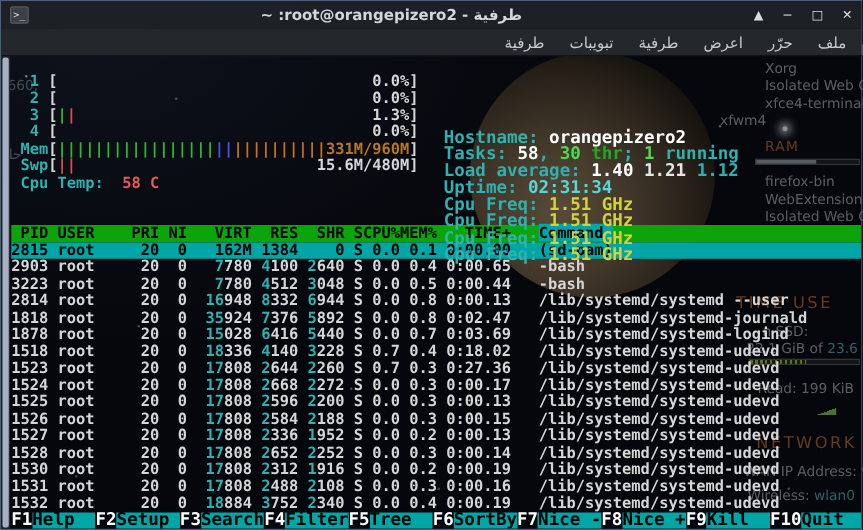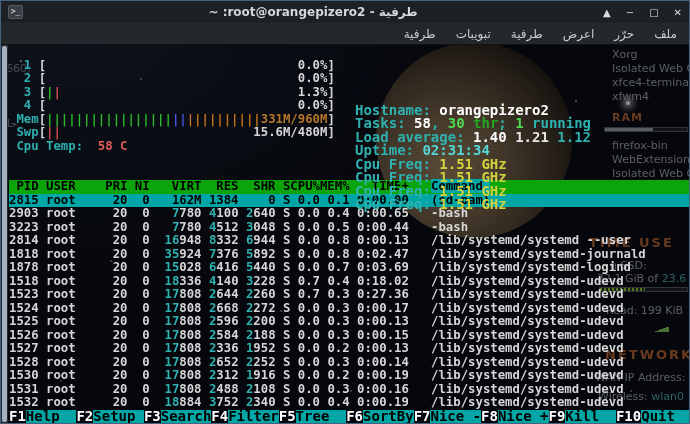--- a/index.html
+++ b/index.html
@@ -20,21 +20,21 @@
   .planet{position:absolute;left:376px;top:42px;width:196px;height:196px;border-radius:50%;
     background:radial-gradient(circle at 36% 64%, #a3865c 0%, #7a6344 30%, #4a3a26 58%, #171007 82%, #000 100%);
     opacity:.95}
   .stars{position:absolute;left:20px;top:60px;width:2px;height:2px;border-radius:50%;background:#cfd4dd;
     box-shadow:120px 18px #8b93a3, 260px 250px #7e8694, 470px 300px #9aa2b0, 330px 330px #6f7684,
                90px 200px #777f8c, 555px 40px #8b93a3, 610px 330px #747c89, 40px 320px #6a7280;}
   .bigstar{position:absolute;left:626px;top:101px;width:4px;height:4px;border-radius:50%;background:#fff;
     box-shadow:0 0 7px 3px rgba(255,255,255,.85)}
   .conky{position:absolute;inset:0;color:var(--conky-gray);font-size:11px;line-height:13px}
   .ck{position:absolute;white-space:nowrap}
-  .ck-h{color:var(--conky-orange);font-weight:bold;letter-spacing:1px}
+  .ck-h{color:var(--conky-orange);font-weight:normal;letter-spacing:1px}
   .ck-big{font-size:13px;letter-spacing:2px;text-shadow:1px 1px 1px #000}
   .ck-teal{color:var(--conky-teal)}
   .ck-bar{position:absolute;height:5px;border:1px solid #50555a;background:#1a1c1f}
   .ck-bar .fill{height:100%}
   .ram-fill{width:58%;background:#9aa0a6}
   .disk-fill{width:52%;background:repeating-linear-gradient(90deg,#9acd32 0 2px,#1c2a10 2px 4px)}
   .spike{position:absolute;width:16px;height:9px;background:linear-gradient(160deg,transparent 62%,#7ec850 62%)}
   .frag{color:#8d949c;opacity:.85}
 
   
@@ -79,21 +79,21 @@
 
 <div class="wallpaper">
   <div class="planet"></div>
   <div class="stars"></div>
   <div class="bigstar"></div>
   <div class="conky" id="conky">
       <div class="ck" style="left: 612px; top: 34px;">xfce4-screensho</div>
       <div class="ck" style="left: 612px; top: 48px;">Xorg</div>
       <div class="ck" style="left: 612px; top: 62px;">Isolated Web Co</div>
       <div class="ck" style="left: 612px; top: 76px;">xfce4-terminal</div>
-      <div class="ck" style="left: 612px; top: 90px;">xfwm4</div>
+      <div class="ck" style="left: 576px; top: 90px;">xfwm4</div>
       <div class="ck ck-h" style="left: 612px; top: 111px;">RAM</div>
       <div class="ck-bar" style="left: 604px; top: 127px; width: 84px;">
         <div class="fill ram-fill"></div>
       </div>
       <div class="ck" style="left: 612px; top: 139px;">firefox-bin</div>
       <div class="ck" style="left: 612px; top: 153px;">WebExtensions</div>
       <div class="ck" style="left: 612px; top: 167px;">Isolated Web Co</div>
       <div class="ck ck-h ck-big" style="left: 589px; top: 236px;">TIME USE</div>
       <div class="ck" style="left: 610px; top: 259px;">n SSD:</div>
       <div class="ck" style="left: 597px; top: 272px;"><span>22.1 GiB of </span><span class="ck-teal">23.6</span></div>

